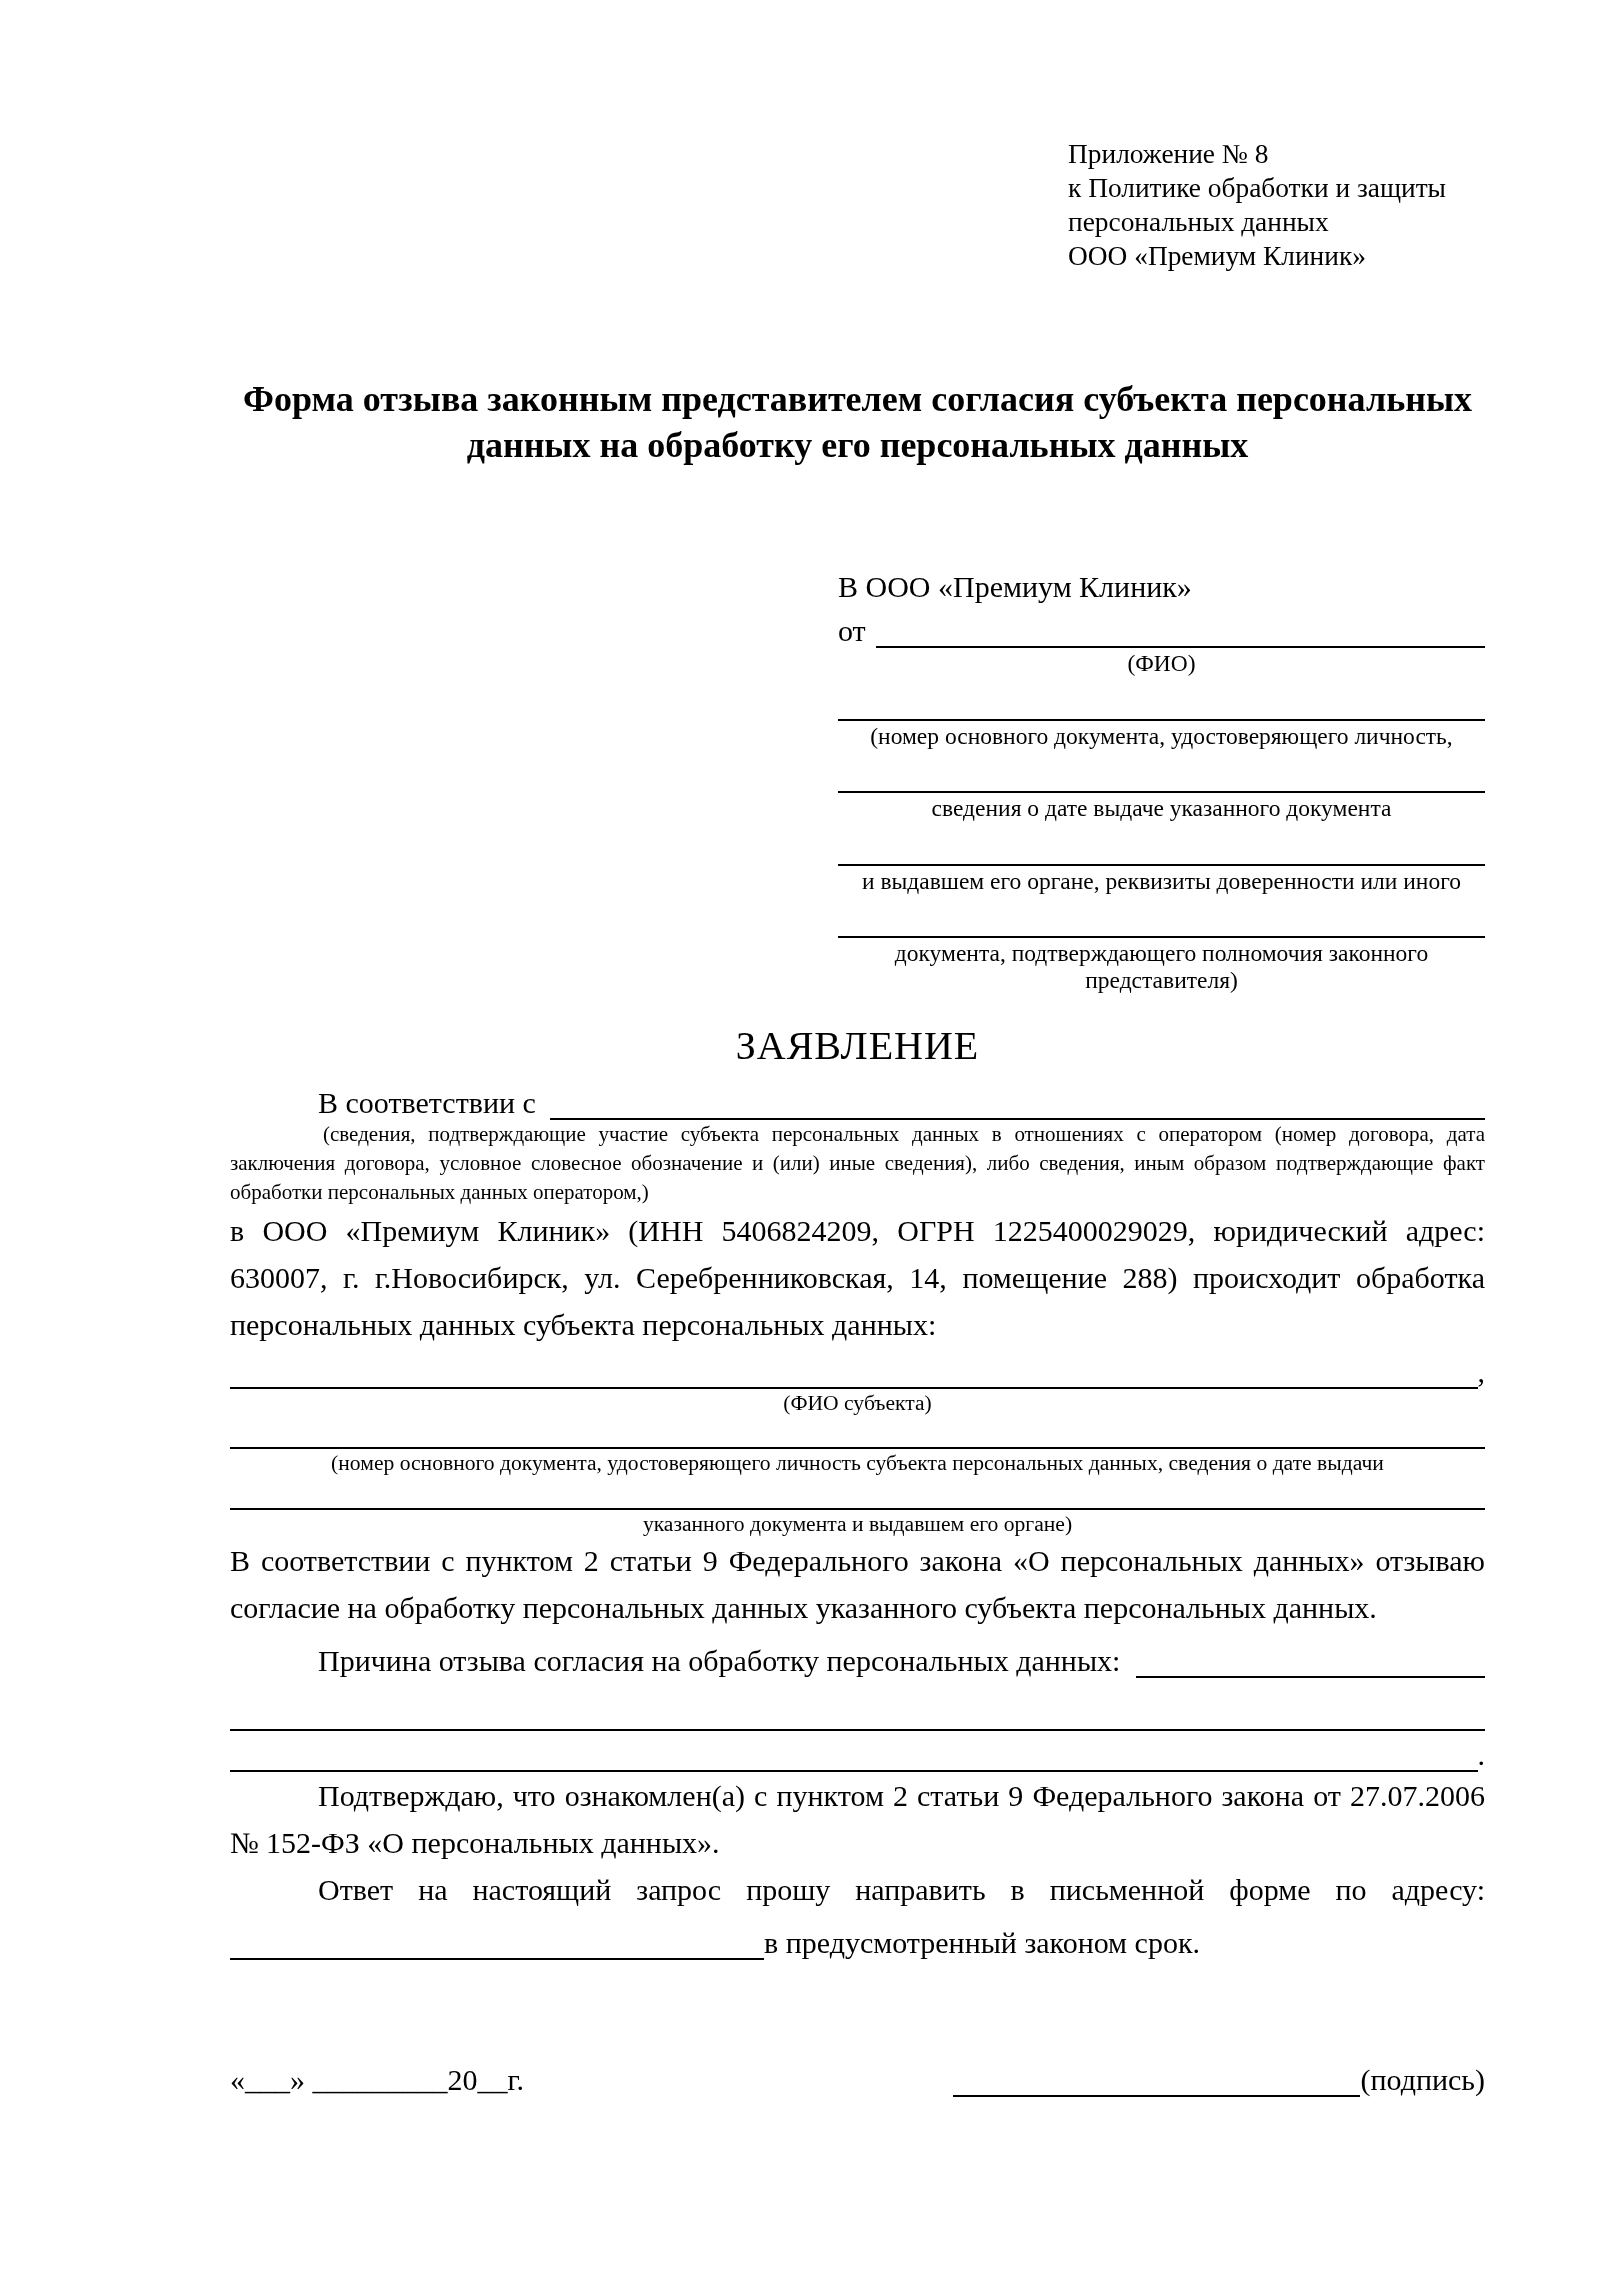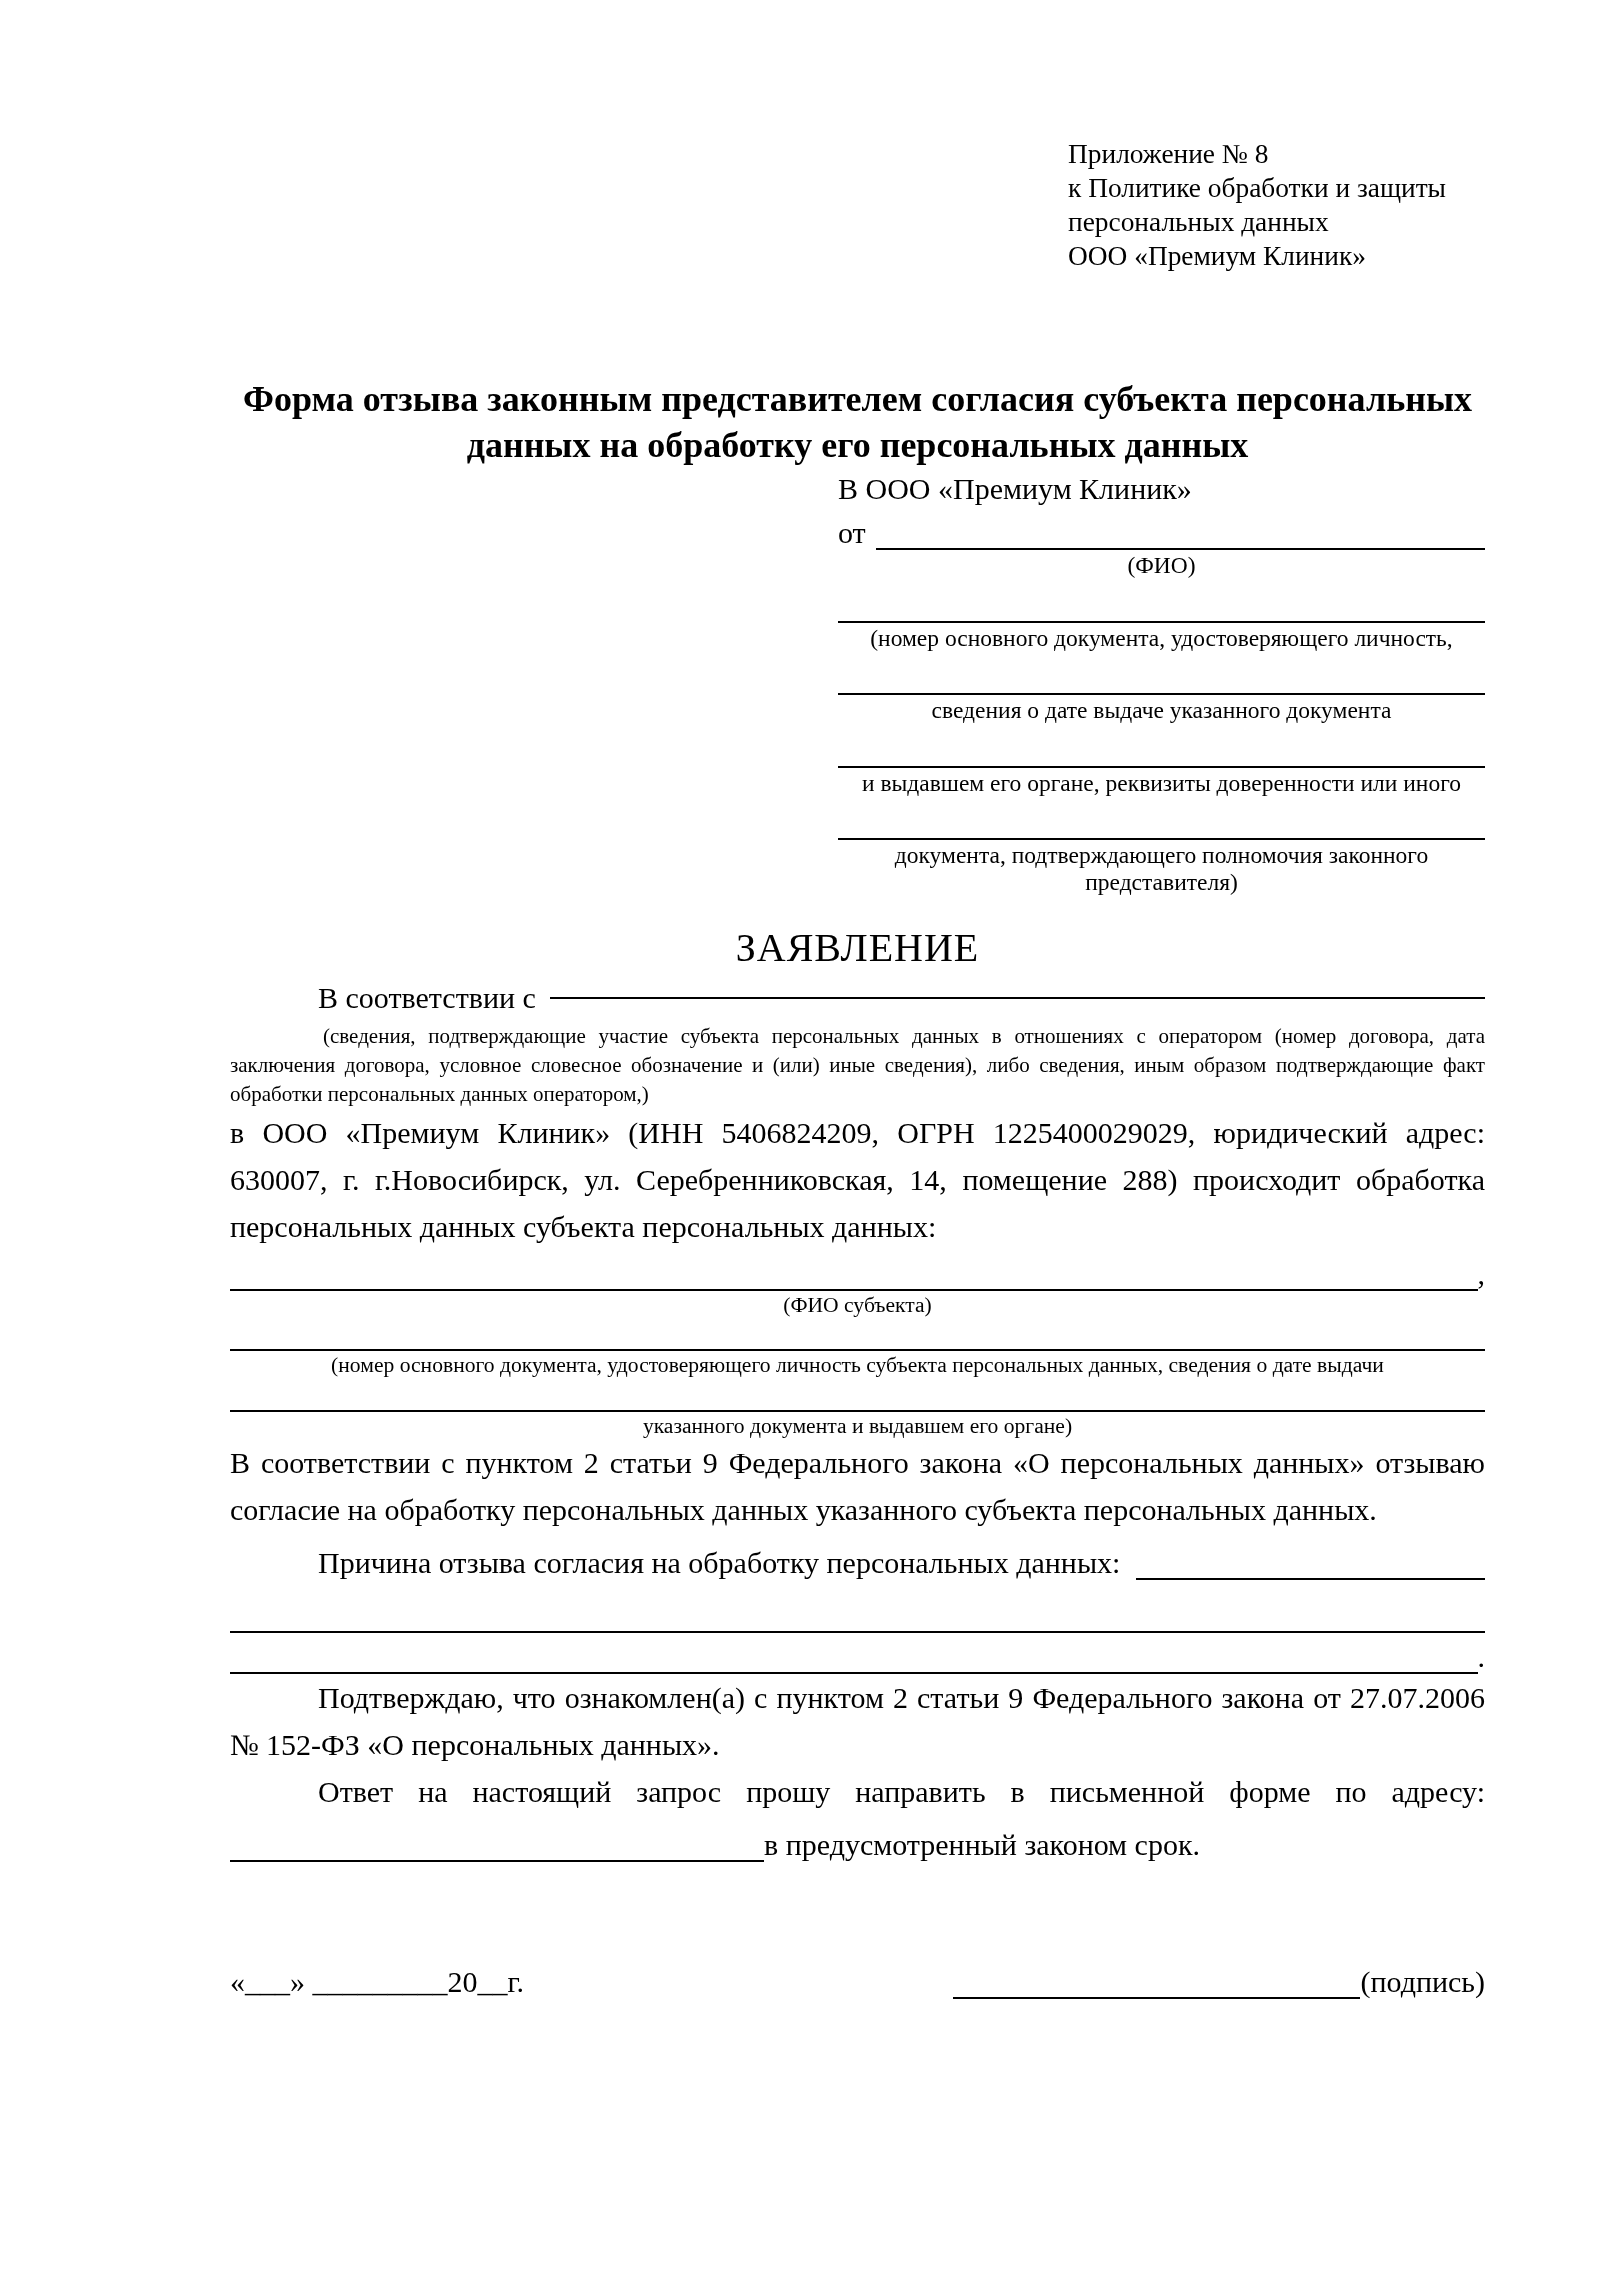--- a/index.html
+++ b/index.html
@@ -25,20 +25,21 @@
   
   .title {
     margin-top: 103px;
     font-size: 36px;
     line-height: 46px;
     font-weight: bold;
     text-align: center;
   }
   
   .addr {
+    margin-top: 98px;
     margin-left: 608px;
     width: 647px;
     font-size: 30px;
     font-family: Liberation Serif, serif;
   }
   .addr-to { line-height: 41px; }
   .from-row { display: flex; align-items: flex-end; height: 41px; }
   .from-row .lbl { white-space: nowrap; padding-right: 9.8px; }
   .bl { flex: 1 1 auto; border-bottom: 2px solid #000; }
   .cap  { font-size: 23.5px; line-height: 27.4px; text-align: center; margin-top: 2px; }
@@ -46,21 +47,21 @@
   .field .fline { height: 25.5px; border-bottom: 2px solid #000; }
   
   .heading {
     margin-top: 29px;
     font-size: 40px;
     line-height: 43px;
     text-align: center;
     letter-spacing: 1px;
   }
   
-  .intro-row { display: flex; align-items: center; height: 47px; margin-top: 5.9px; font-size: 30px; }
+  .intro-row { display: flex; align-items: flex-end; height: 47px; margin-top: 5.9px; font-size: 30px; }
   .intro-row .lbl { white-space: nowrap; padding-left: 88px; padding-right: 13.7px; }
   
   .smallp {
     font-size: 21px;
     line-height: 29px;
     text-align: justify;
     text-indent: 93px;
   }
   
   .bodyp {

